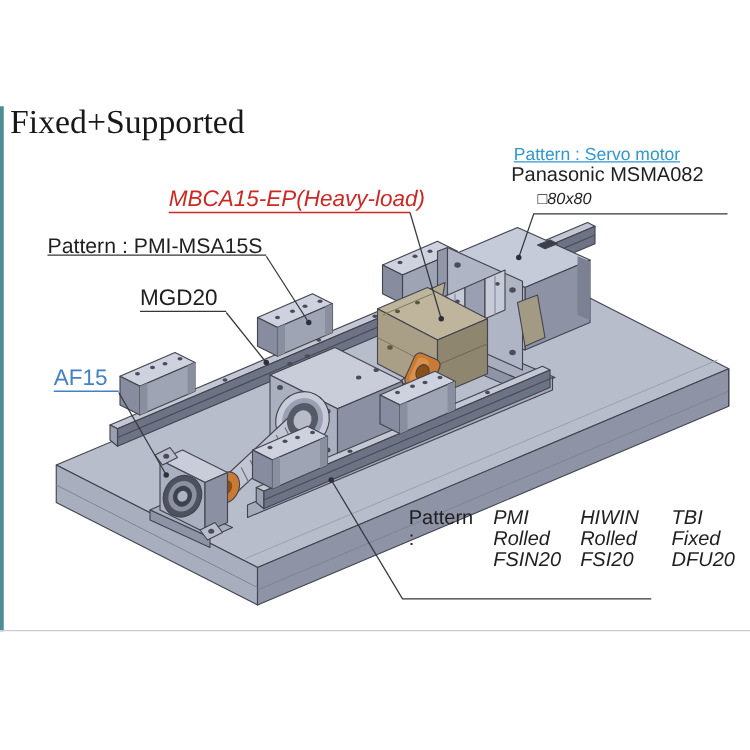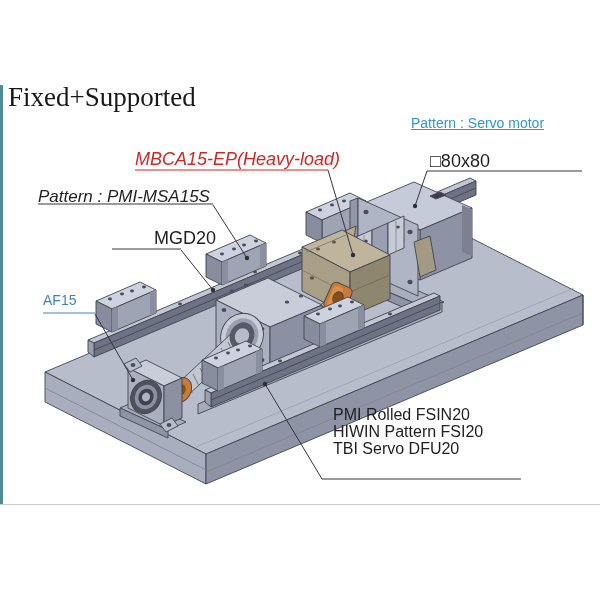--- a/index.html
+++ b/index.html
@@ -4,28 +4,28 @@
 <style>
   html,body{margin:0;padding:0;background:#ffffff;}
   .canvas{position:relative;width:600px;height:600px;overflow:hidden;background:#fff;
           font-family:"Liberation Sans","DejaVu Sans",sans-serif;}
   .frame-left{position:absolute;left:0;top:85px;width:3px;height:420px;background:var(--frame_teal,#4f8d96);}
   .frame-bottom{position:absolute;left:0;top:504px;width:600px;height:1px;background:#c9cdd1;}
   svg.scene{position:absolute;left:0;top:0;}
   .lbl{position:absolute;white-space:nowrap;color:var(--text_dark,#1f1f1f);}
   .title{left:8px;top:82px;font-family:"Liberation Serif","DejaVu Serif",serif;font-size:27px;color:#181818;}
   .mbca{left:135px;top:149px;font-size:18px;color:var(--label_red,#cd2823);font-style:italic;}
-  .guide{left:38px;top:187px;font-size:17px;font-style:italic;}
-  .mgd{left:112px;top:228px;font-size:18px;margin-left:42px;}
-  .af{left:43px;top:292px;font-size:14px;color:var(--label_blue,#4282c4);}
+  .guide{left:38px;top:187px;font-size:17px;}
+  .mgd{left:112px;top:228px;font-size:18px;}
+  .af{left:43px;top:292px;font-size:18px;color:var(--label_blue,#4282c4);}
   .servo-pat{left:411px;top:115px;font-size:14px;color:var(--servo_blue,#2e97d0);text-decoration:underline;}
   .servo-model{left:409px;top:132px;font-size:16px;}
-  .servo-size{left:430px;top:151px;font-size:18px;}
+  .servo-size{left:430px;top:151px;font-size:13px;font-style:italic;}
   .screw-block{position:absolute;left:327px;top:406px;font-size:16px;line-height:17px;display:flex;color:var(--text_dark,#1f1f1f);}
-  .screw-block .vals{display:flex;flex-direction:column;margin-left:6px;}
+  .screw-block .vals{display:flex;flex-direction:row;margin-left:16px;font-style:italic;}
   
   .ol{stroke:#42444f;stroke-width:0.9;stroke-linejoin:round;}
   .ann{stroke:#35363e;stroke-width:1;fill:none;}
   .dot{fill:#2e2f36;}
 </style>
 </head>
 <body>
 
 <div class="canvas">
 
@@ -266,23 +266,25 @@
   </svg>
 
   <div class="lbl title">Fixed+Supported</div>
 
   <div class="lbl mbca">MBCA15-EP(Heavy-load)</div>
   <div class="lbl guide">Pattern : PMI-MSA15S</div>
   <div class="lbl mgd">MGD20</div>
   <div class="lbl af">AF15</div>
 
   <div class="lbl servo-pat">Pattern : Servo motor</div>
+  <div class="lbl servo-model">Panasonic MSMA082</div>
   <div class="lbl servo-size">□80x80</div>
 
   <div class="screw-block">
+    <div>Pattern :</div>
     <div class="vals">
       <span>PMI Rolled FSIN20</span>
-      <span>HIWIN Pattern FSI20</span>
-      <span>TBI Servo DFU20</span>
+      <span>HIWIN Rolled FSI20</span>
+      <span>TBI Fixed DFU20</span>
     </div>
   </div>
 
 </div>
 
 </body></html>

